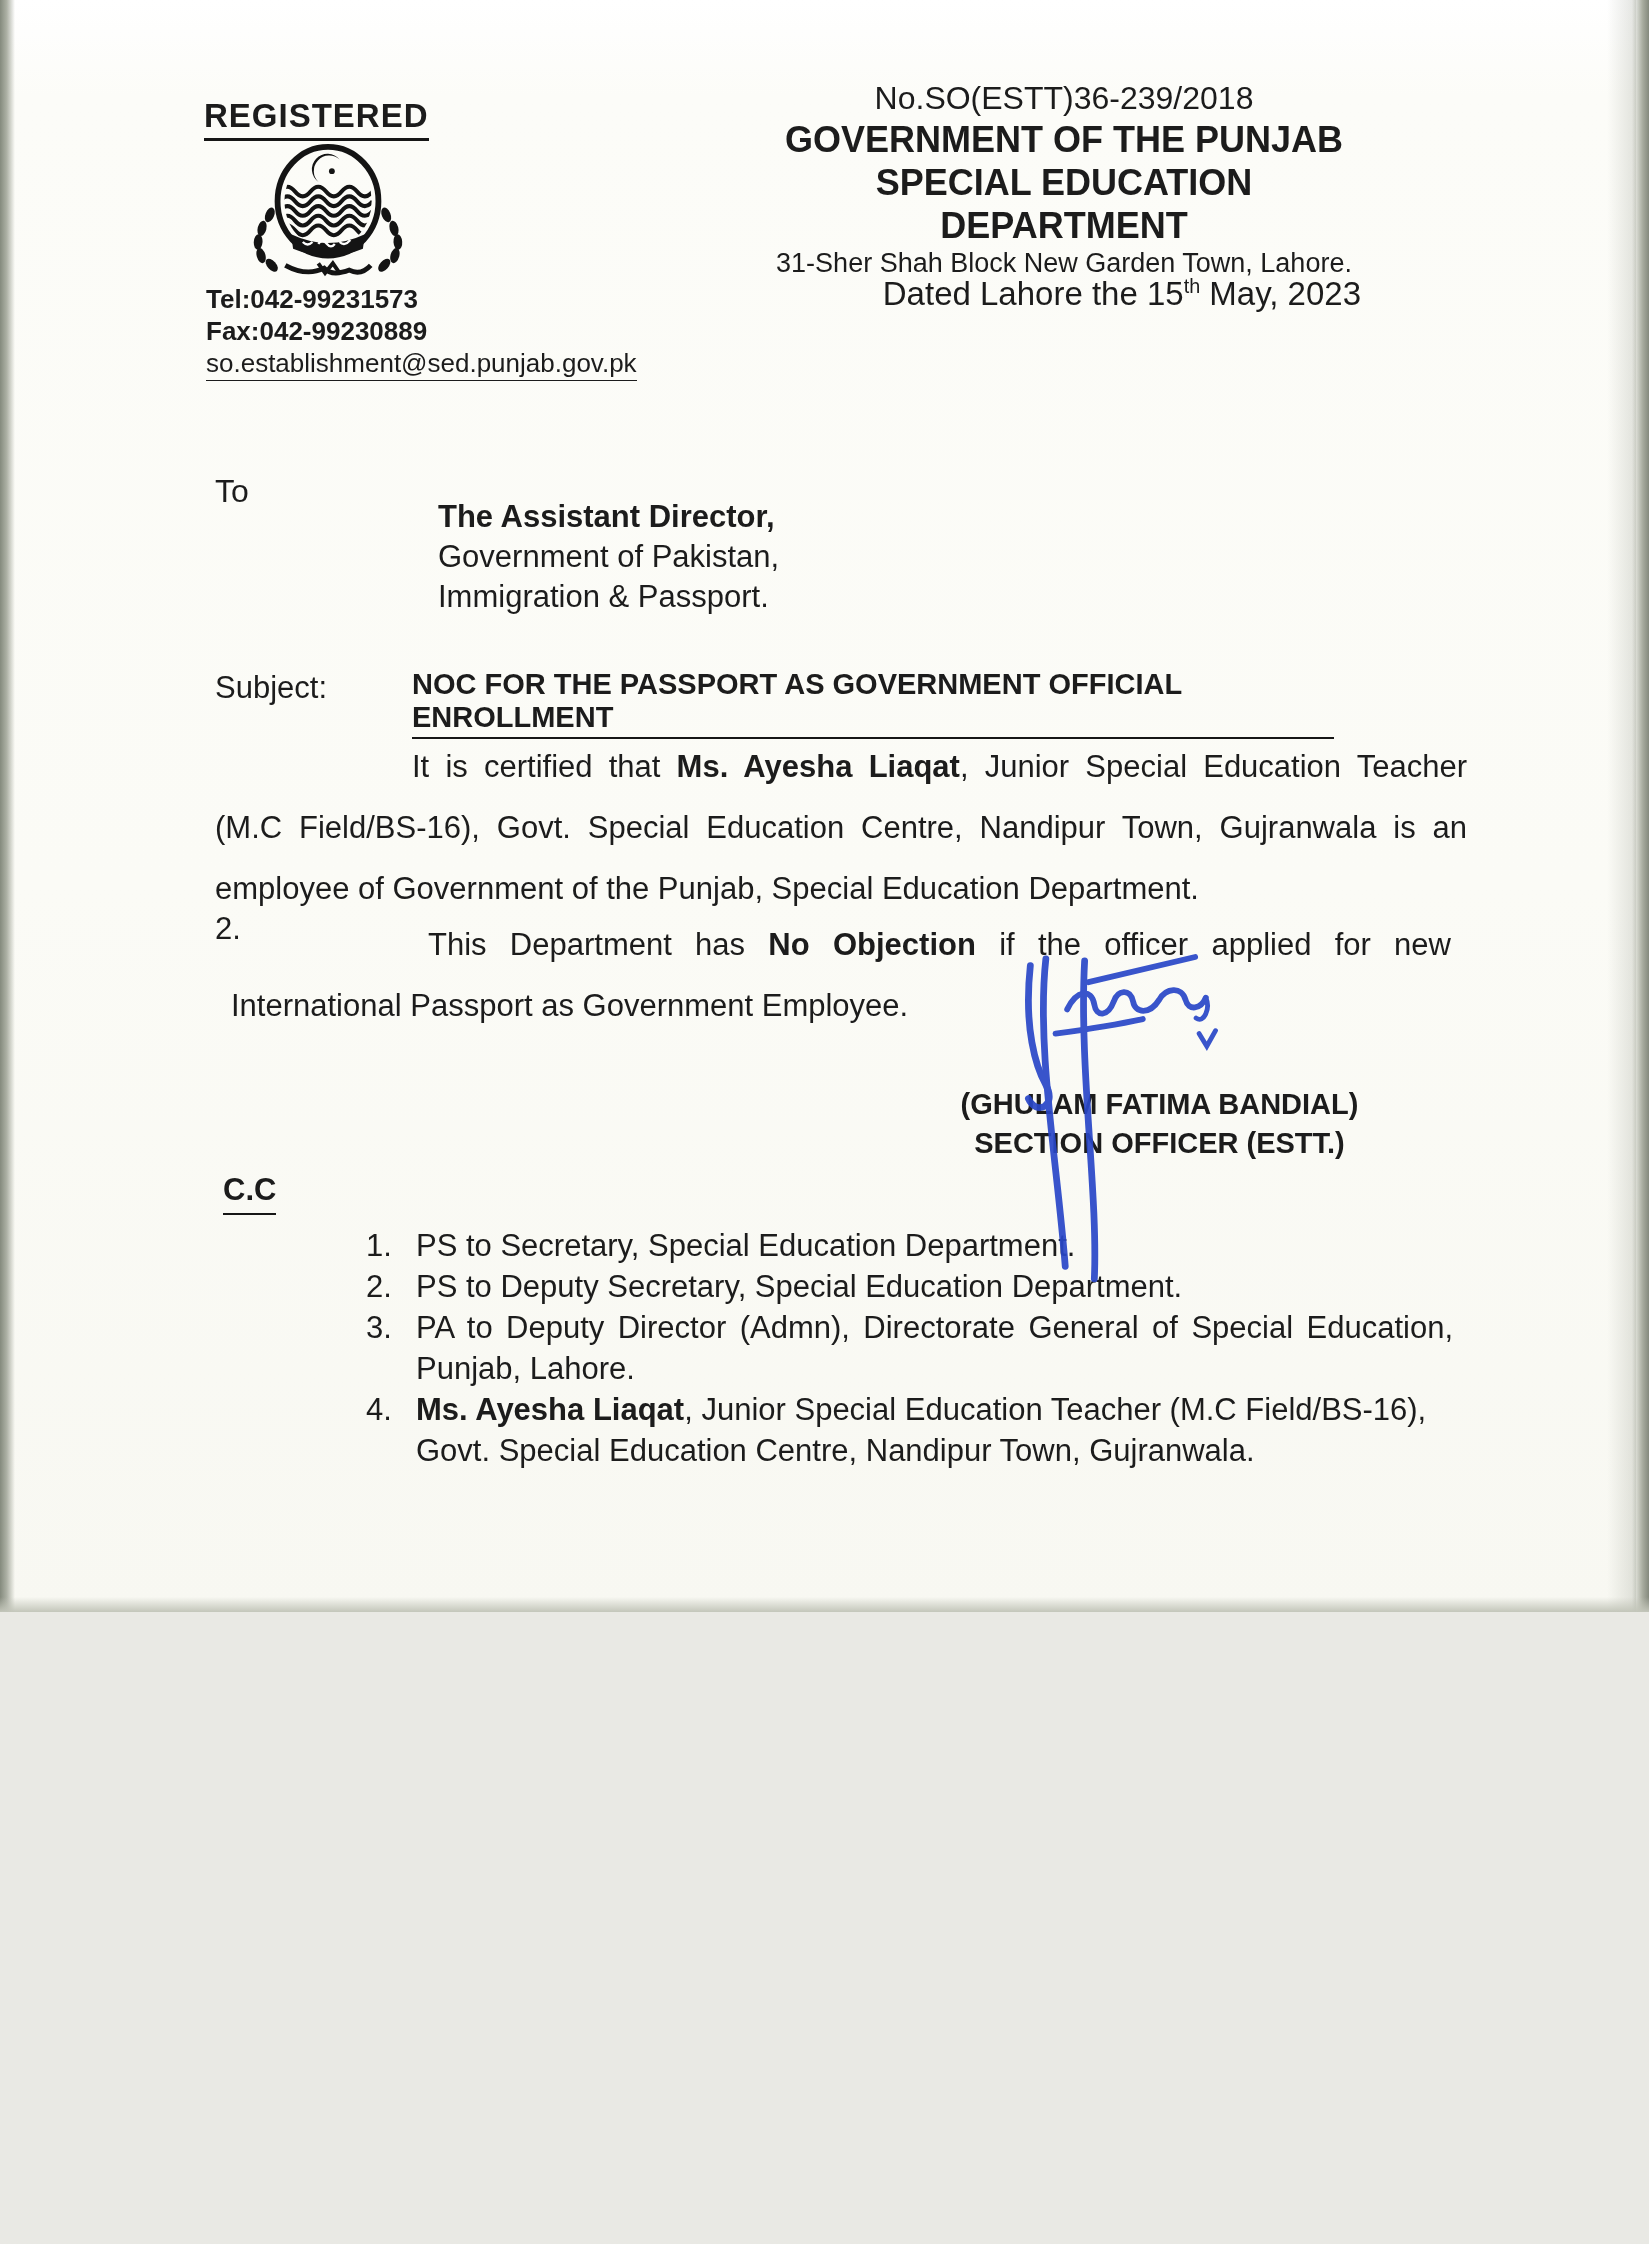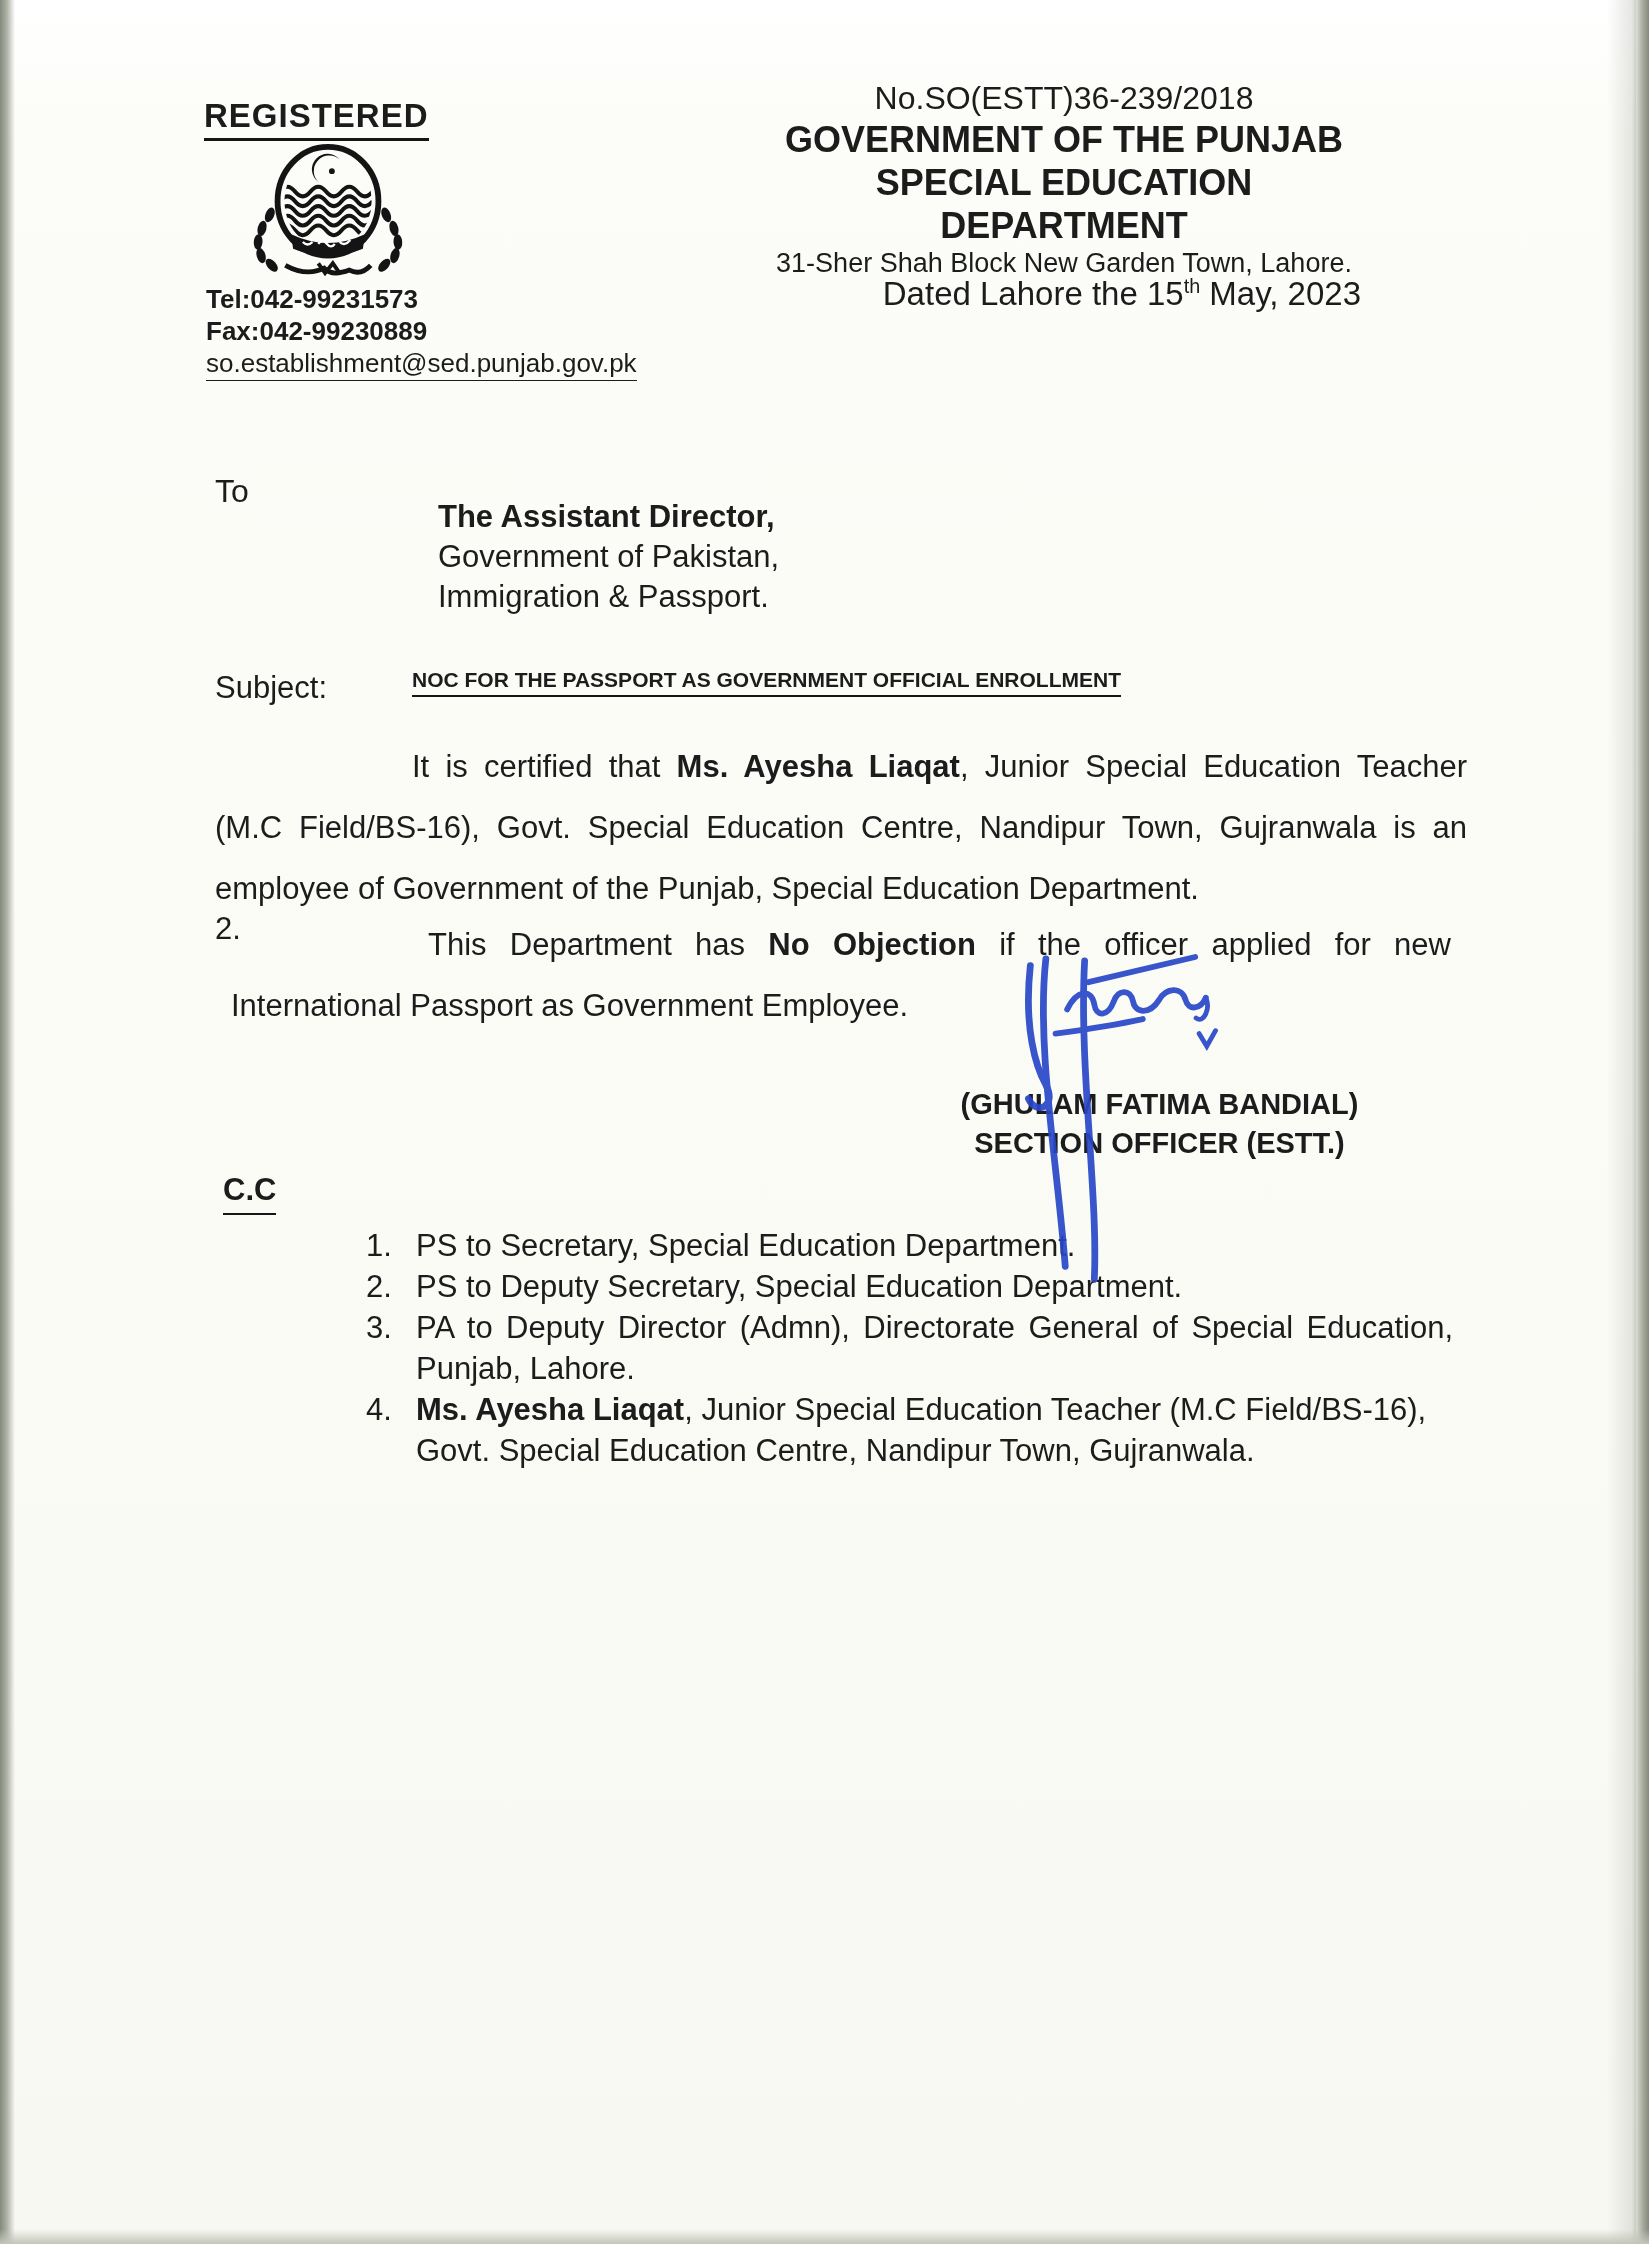--- a/index.html
+++ b/index.html
@@ -1,18 +1,18 @@
 <!DOCTYPE html>
 <html><head>
 <meta charset="utf-8">
 <style>
   html,body{margin:0;padding:0;background:#e9e9e4;}
   .page{
     position:relative;
-    width:1650px;height:2244px;
+    width:1650px;height:1612px;
     background:linear-gradient(180deg,#ffffff 0%,#fcfcf8 6%,#fbfbf6 55%,#f8f8f2 100%);
     font-family:"Liberation Sans", sans-serif;
     color:#1c1c1c;
     overflow:hidden;
   }
   .abs{position:absolute;}
   
   .registered{
     left:204px;top:97px;
     font-size:33px;font-weight:bold;letter-spacing:1px;
@@ -31,21 +31,21 @@
   .dateline{left:767px;top:275px;width:594px;text-align:right;font-size:33px;}
   .dateline sup{font-size:60%;}
   
   .tolabel{left:215px;top:454px;font-size:32px;margin-top:19px;}
   .recipient{left:412px;top:497px;font-size:31px;line-height:40px;margin-left:26px;}
   .recipient .r1{font-weight:bold;}
   
   .subjlabel{left:215px;top:670px;font-size:31px;}
   .subjtext{
     left:412px;top:668px;max-width:922px;
-    font-size:21px;font-weight:bold;
+    font-size:29px;font-weight:bold;
     border-bottom:2.9px solid #161616;padding-bottom:2.9px;
   }
   
   .para{
     left:215px;width:1252px;
     font-size:31px;line-height:61px;
     text-align:justify;
   }
   .para1{top:705px;text-indent:197px;}
   .para2wrap{left:215px;top:898px;width:1252px;}

